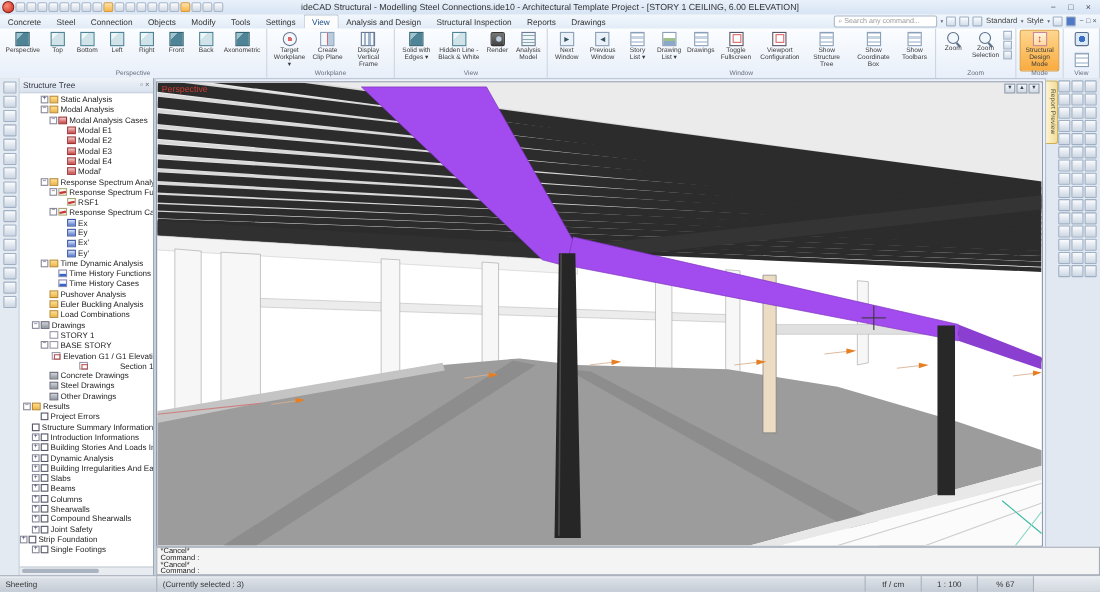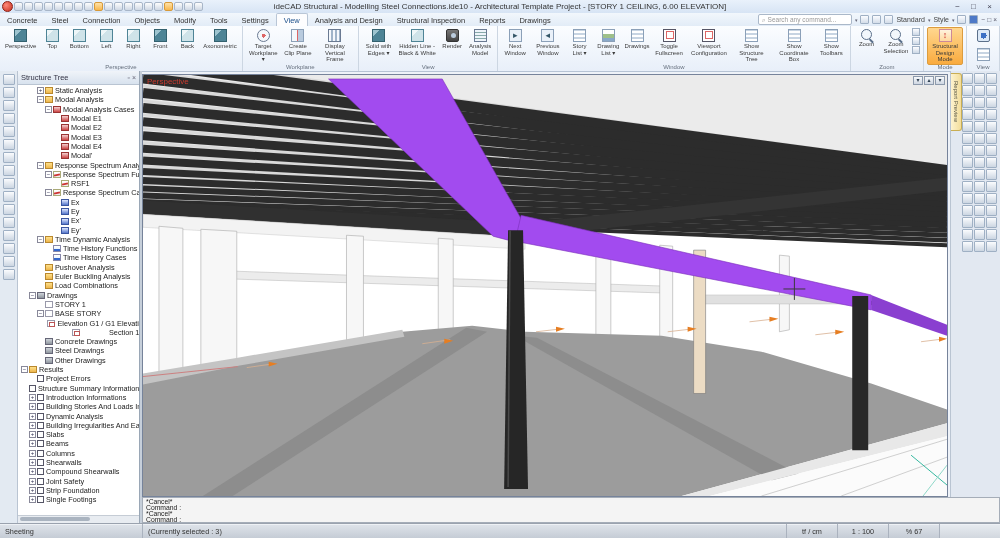--- a/index.html
+++ b/index.html
@@ -571,21 +571,21 @@
         <div class="trow" style="padding-left: 11px;">
           <span class="texp">+</span>
           <span class="tico ti-check"></span>
           <span>Compound Shearwalls</span>
         </div>
         <div class="trow" style="padding-left: 11px;">
           <span class="texp">+</span>
           <span class="tico ti-check"></span>
           <span>Joint Safety</span>
         </div>
-        <div class="trow" style="padding-left: 11px;">
+        <div class="trow" style="">
           <span class="texp">+</span>
           <span class="tico ti-check"></span>
           <span>Strip Foundation</span>
         </div>
         <div class="trow" style="padding-left: 11px;">
           <span class="texp">+</span>
           <span class="tico ti-check"></span>
           <span>Single Footings</span>
         </div>
       </div>

